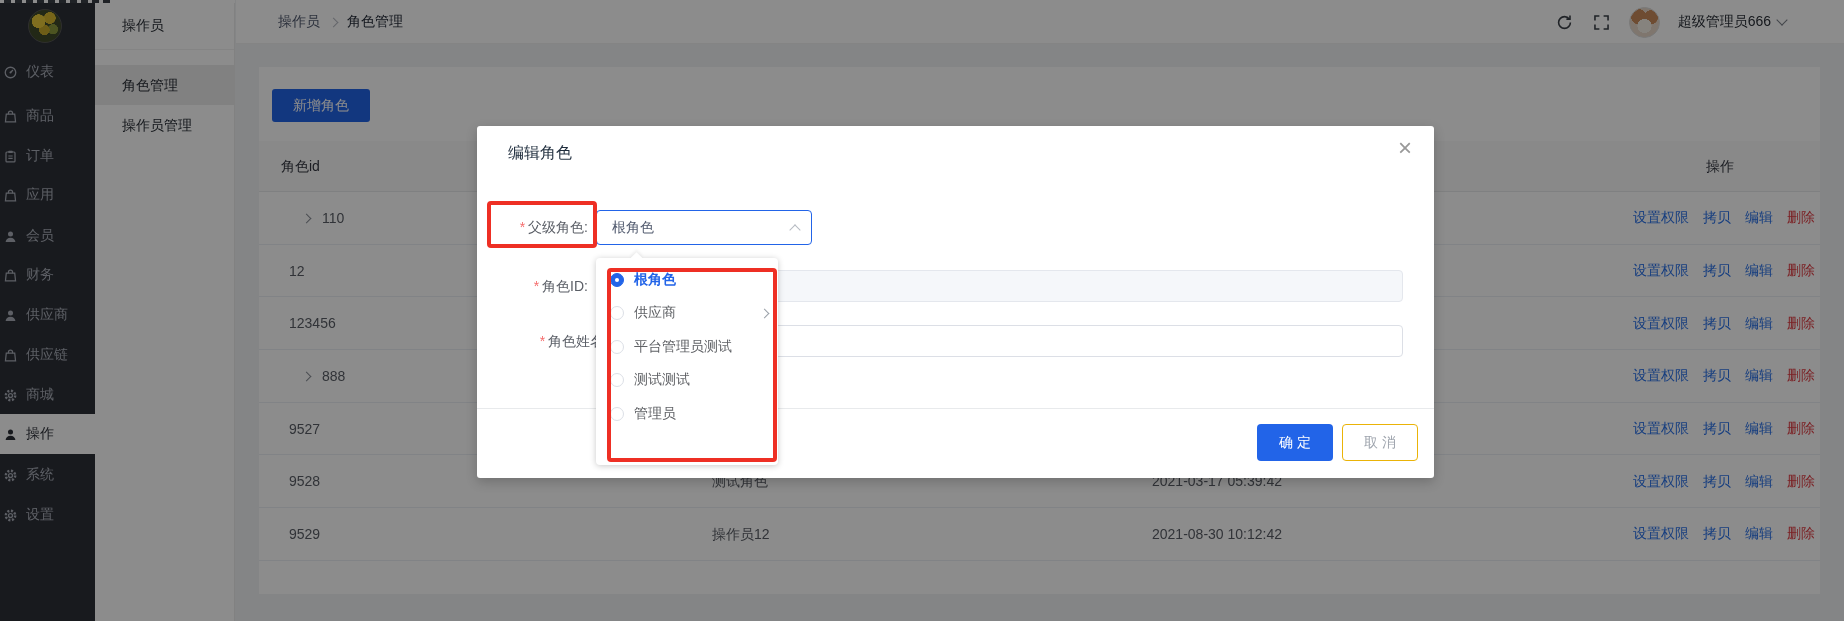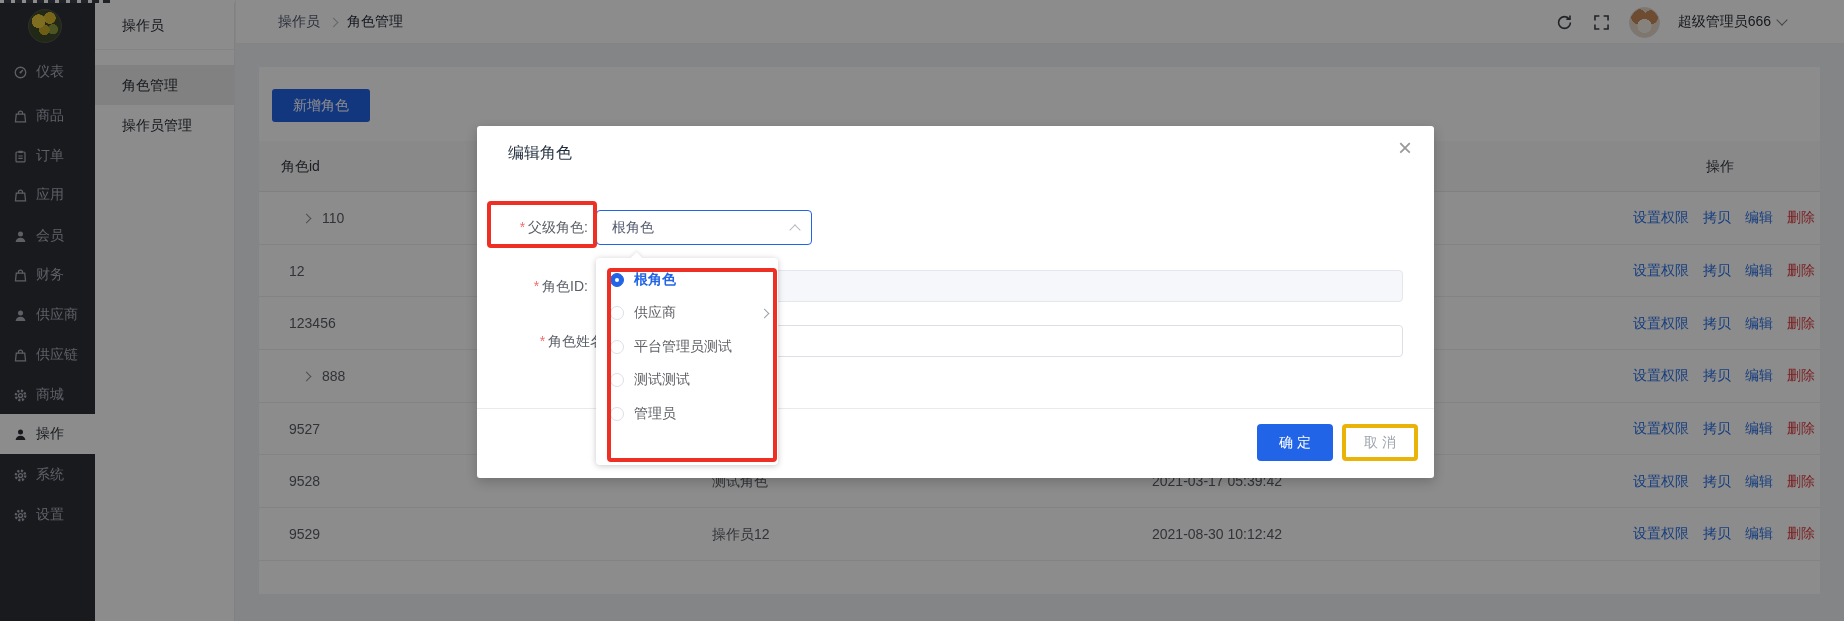--- a/index.html
+++ b/index.html
@@ -14,21 +14,21 @@
 
   
   .sidebar { position:absolute; left:0; top:3px; width:95px; height:618px; background:#2D3038; z-index:2; }
   .side-avatar { position:absolute; left:28px; top:6px; width:34px; height:34px; border-radius:50%;
      background:radial-gradient(circle at 30% 35%, #E8C83A 0 22%, transparent 23%),
                 radial-gradient(circle at 65% 25%, #D9B92F 0 18%, transparent 19%),
                 radial-gradient(circle at 48% 62%, #C7A92B 0 20%, transparent 21%),
                 radial-gradient(circle at 75% 60%, #8A9A3C 0 16%, transparent 17%),
                 #3F4A28;
      border:1px solid #555; }
-  .side-item { position:absolute; left:0; width:95px; height:40px; display:flex; align-items:center; padding-left:13px; gap:8px;
+  .side-item { position:absolute; left:0; width:95px; height:40px; display:flex; align-items:center; padding-left:3px; gap:8px;
      color:#A9AEB8; font-size:14px; cursor:pointer; }
   .side-item .ic { display:flex; width:15px; height:15px; flex:none; }
   .side-item.active { background:#FFFFFF; color:#2D3038; }
 
   
   .submenu { position:absolute; left:95px; top:0; width:140px; height:621px; background:#fff; border-right:1px solid #ECECEC; z-index:1; }
   .submenu-title { height:50px; line-height:50px; padding-left:27px; color:#2A2F37; border-bottom:1px solid #F0F0F0; }
   .sub-item { position:absolute; left:0; width:140px; height:40px; line-height:40px; padding-left:27px; color:#2A2F37; cursor:pointer; }
   .sub-item.active { background:#ECECEC; }
 
@@ -76,21 +76,21 @@
   .lbl-id { top:144px; height:32px; line-height:32px; }
   .lbl-name { top:199px; height:32px; line-height:32px;margin-left:20px; }
   .sel { position:absolute; left:119px; top:84px; width:216px; height:35px; border:1px solid #2264E8; border-radius:4px;
      background:#fff; display:flex; align-items:center; padding:0 12px 0 15px; color:#515A6E; cursor:pointer; }
   .sel .chev-up { margin-left:auto; width:8px; height:8px; border-left:1.5px solid #B6BAC2; border-top:1.5px solid #B6BAC2; transform:rotate(45deg); margin-top:4px; }
   .inp { position:absolute; left:119px; width:807px; height:32px; border-radius:4px; border:1px solid #DCDFE6; background:#fff; }
   .inp-id { top:144px; background:#F5F7FA; border-color:#E4E7ED; }
   .inp-name { top:199px; }
   .modal-divider { position:absolute; left:0; top:282px; width:957px; height:1px; background:#E8EAEC; }
   .btn-ok { position:absolute; left:780px; top:298px; width:76px; height:37px; background:#2264E8; color:#fff; border:none; border-radius:4px; font-size:14px; font-family:inherit; cursor:pointer; }
-  .btn-cancel { position:absolute; left:865px; top:298px; width:76px; height:37px; background:#fff; color:#9EA4AD; border:4px solid #eab308; border-radius:4px; font-size:14px; font-family:inherit; cursor:pointer; }
+  .btn-cancel { position:absolute; left:865px; top:298px; width:76px; height:37px; background:#fff; color:#9EA4AD; border:1px solid #eab308; border-radius:4px; font-size:14px; font-family:inherit; cursor:pointer; }
 
   
   .dropdown { position:absolute; left:596px; top:258px; width:182px; height:207px; background:#fff; border-radius:4px;
      box-shadow:0 1px 6px rgba(0,0,0,.22); z-index:70; padding-top:5px; }
   .dropdown:before { content:""; position:absolute; left:36px; top:-4px; width:9px; height:9px; background:#fff; transform:rotate(45deg);
      box-shadow:-2px -2px 3px rgba(0,0,0,.06); }
   .opt { height:33.5px; display:flex; align-items:center; padding:0 10px 0 14px; gap:10px; color:#606266; cursor:pointer; }
   .radio { width:14px; height:14px; border-radius:50%; border:1px solid #DCDFE6; background:#fff; flex:none; position:relative; }
   .radio.checked { background:#2264E8; border-color:#2264E8; }
   .radio.checked:after { content:""; position:absolute; left:4px; top:4px; width:4px; height:4px; border-radius:50%; background:#fff; }

